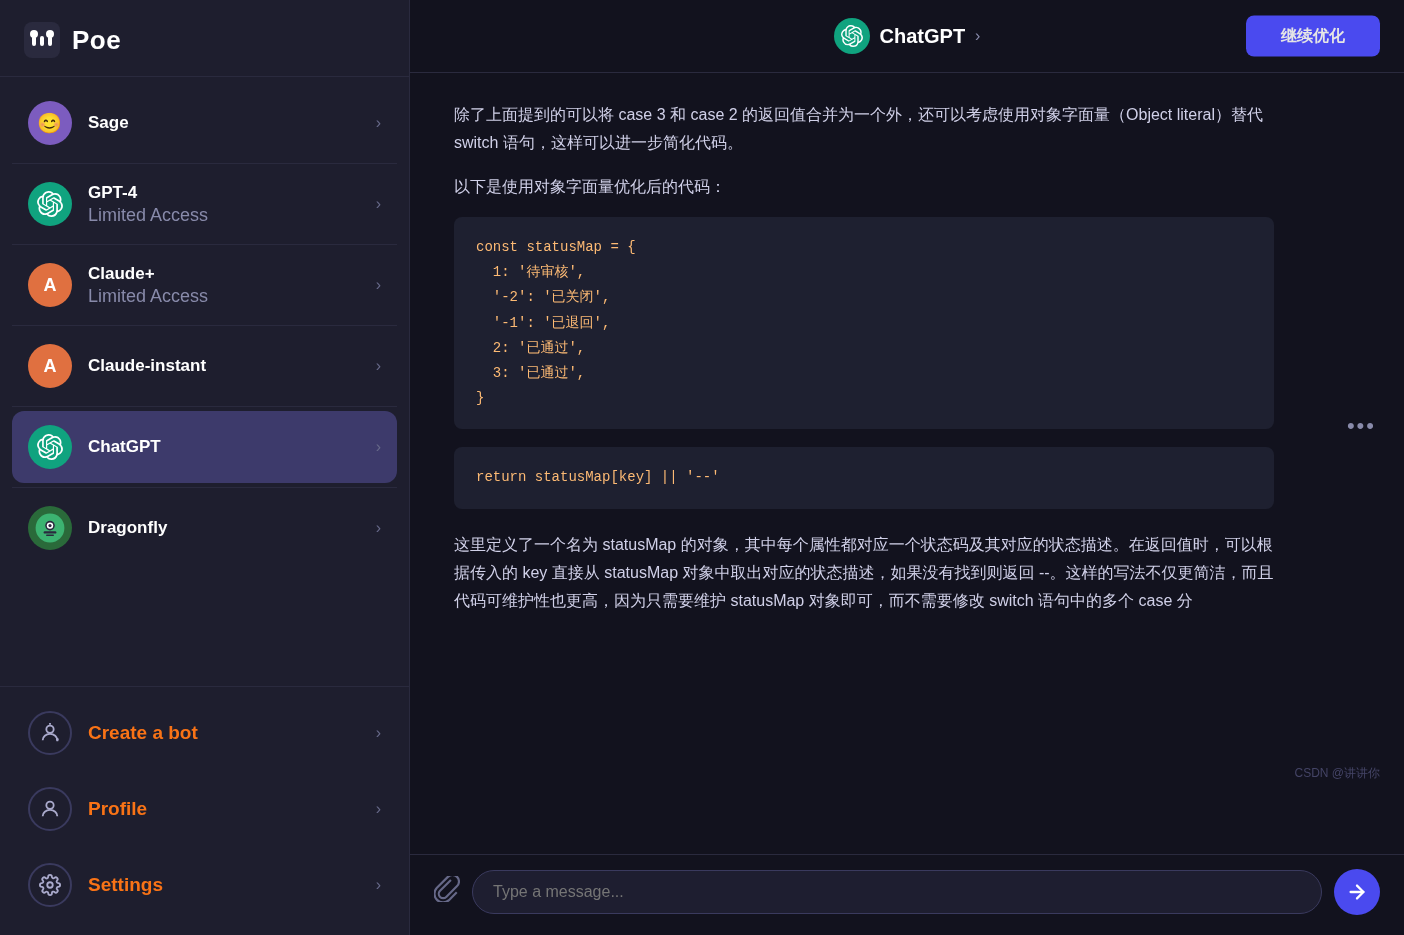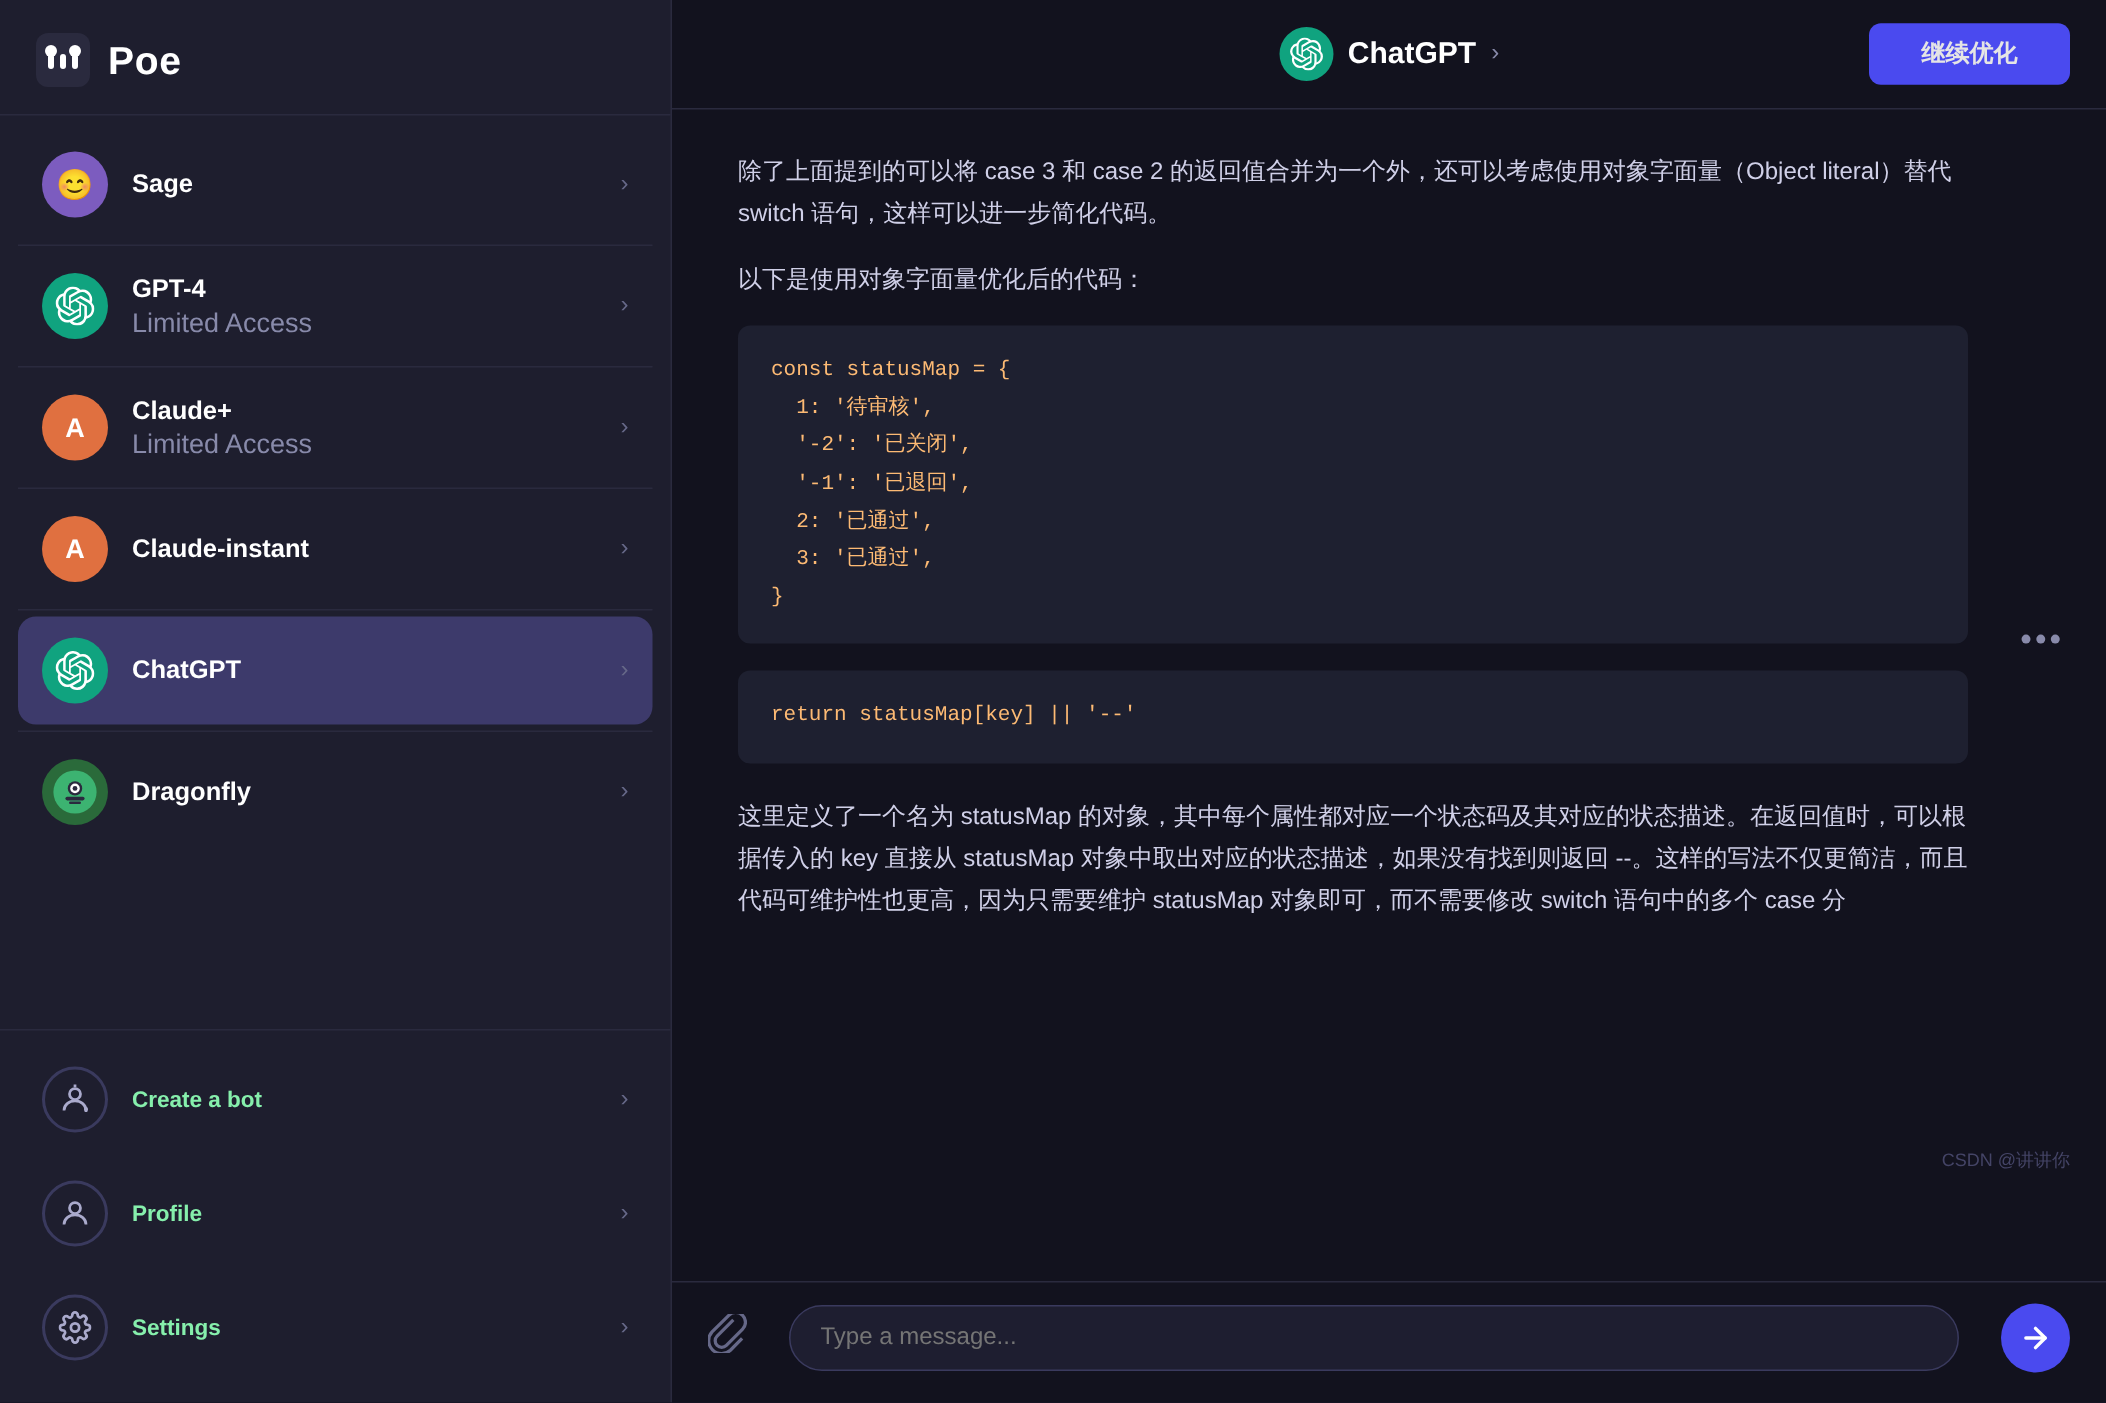--- a/index.html
+++ b/index.html
@@ -8,21 +8,21 @@
       color: #e0e0e0;
       font-family: -apple-system, BlinkMacSystemFont, 'Segoe UI', sans-serif;
       display: flex;
       height: 935px;
       width: 1404px;
       overflow: hidden;
     }
 
     
     .sidebar {
-      width: 448px;
+      width: 410px;
       background: #1e1e2e;
       display: flex;
       flex-direction: column;
       padding: 0;
       border-right: 1px solid #2a2a3e;
       flex-shrink: 0;
     }
     .sidebar-header {
       padding: 22px 24px 18px 24px;
       display: flex;
@@ -113,23 +113,23 @@
       height: 44px;
       display: flex;
       align-items: center;
       justify-content: center;
       font-size: 22px;
       color: #aaaacc;
       border: 2px solid #3a3a5e;
       border-radius: 50%;
     }
     .bottom-item-label {
-      font-size: 15px;
+      font-size: 19px;
       font-weight: 600;
-      color: #86efac;
+      color: #f97316;
       flex: 1;
     }
 
     
     .main {
       flex: 1;
       background: #12121e;
       display: flex;
       flex-direction: column;
       position: relative;
@@ -223,21 +223,21 @@
       right: 24px;
       font-size: 12px;
       color: #444466;
     }
 
     
     .input-bar {
       padding: 14px 24px 20px 24px;
       display: flex;
       align-items: center;
-      gap: 28px;
+      gap: 12px;
       border-top: 1px solid #2a2a3e;
     }
     .input-icon {
       font-size: 22px;
       color: #666888;
       cursor: pointer;
     }
     .input-wrapper {
       flex: 1;
       background: #1e1e30;

